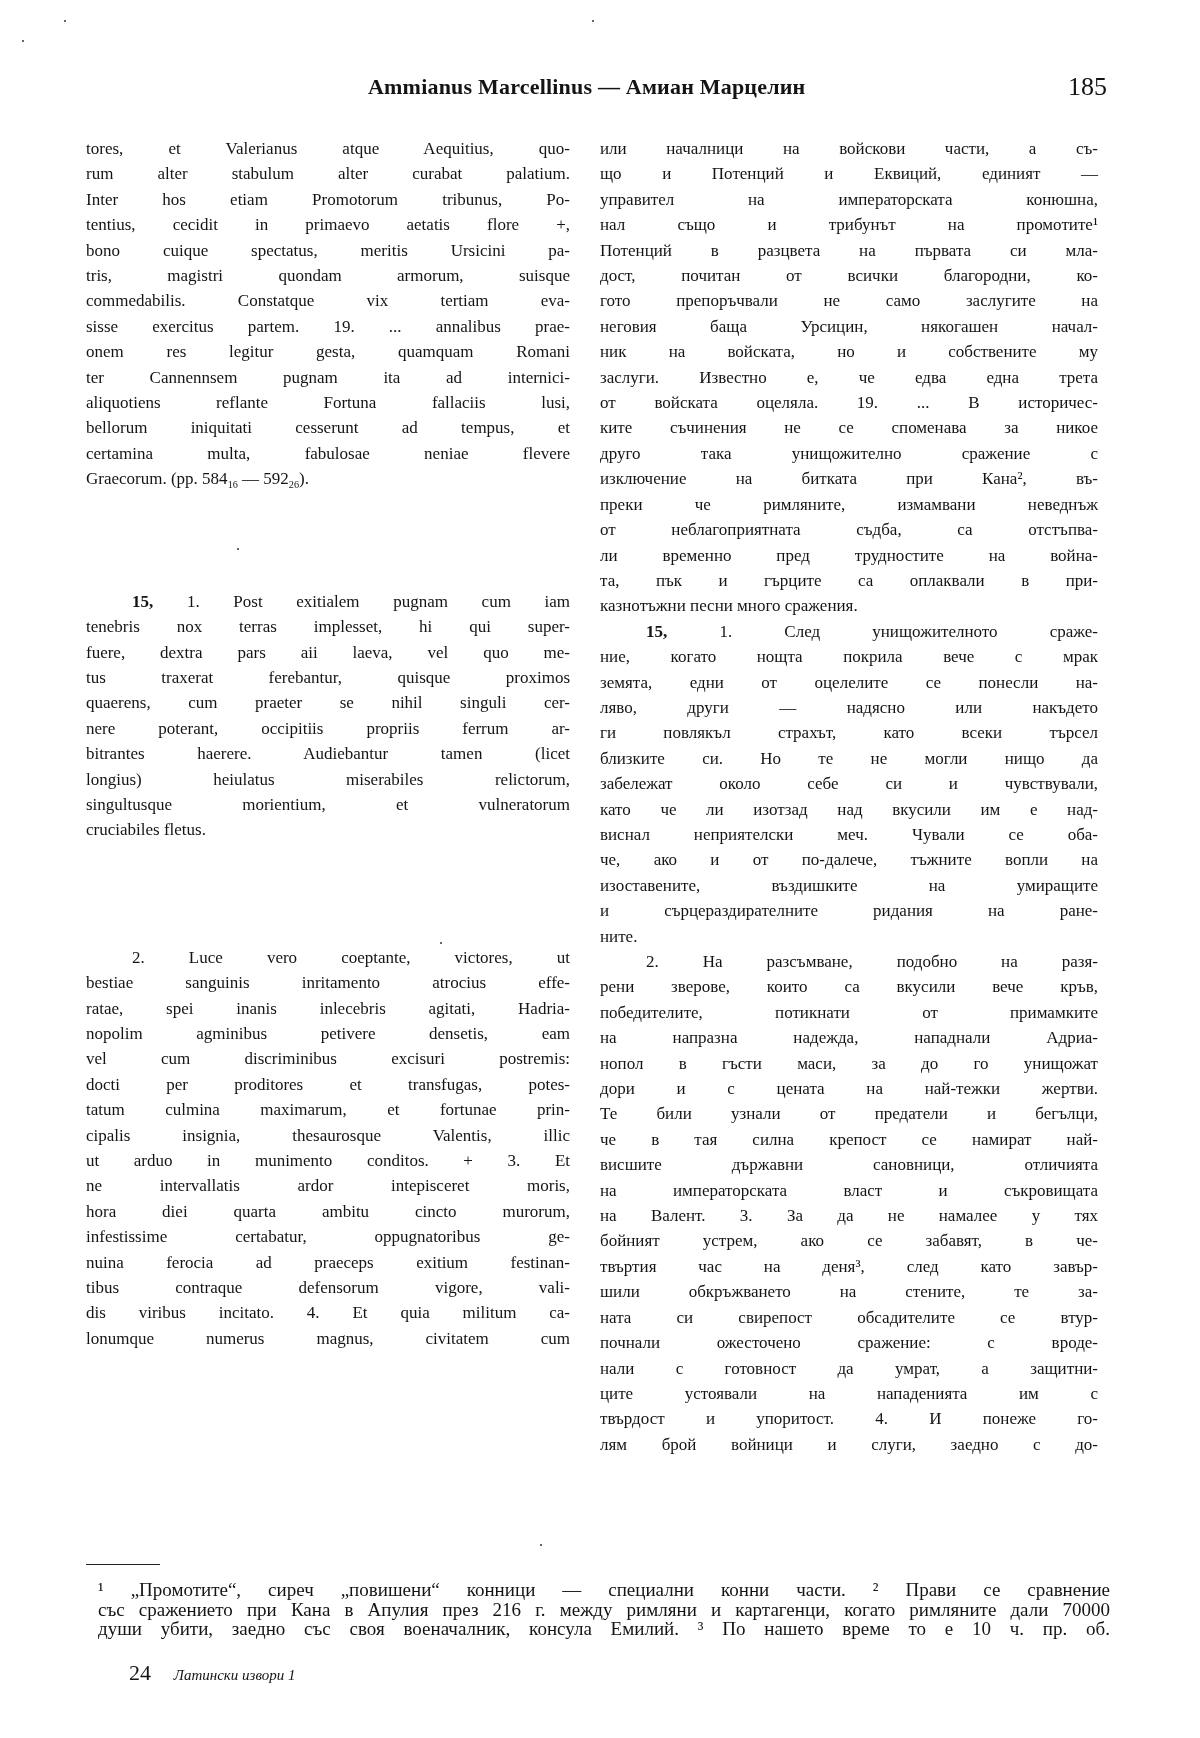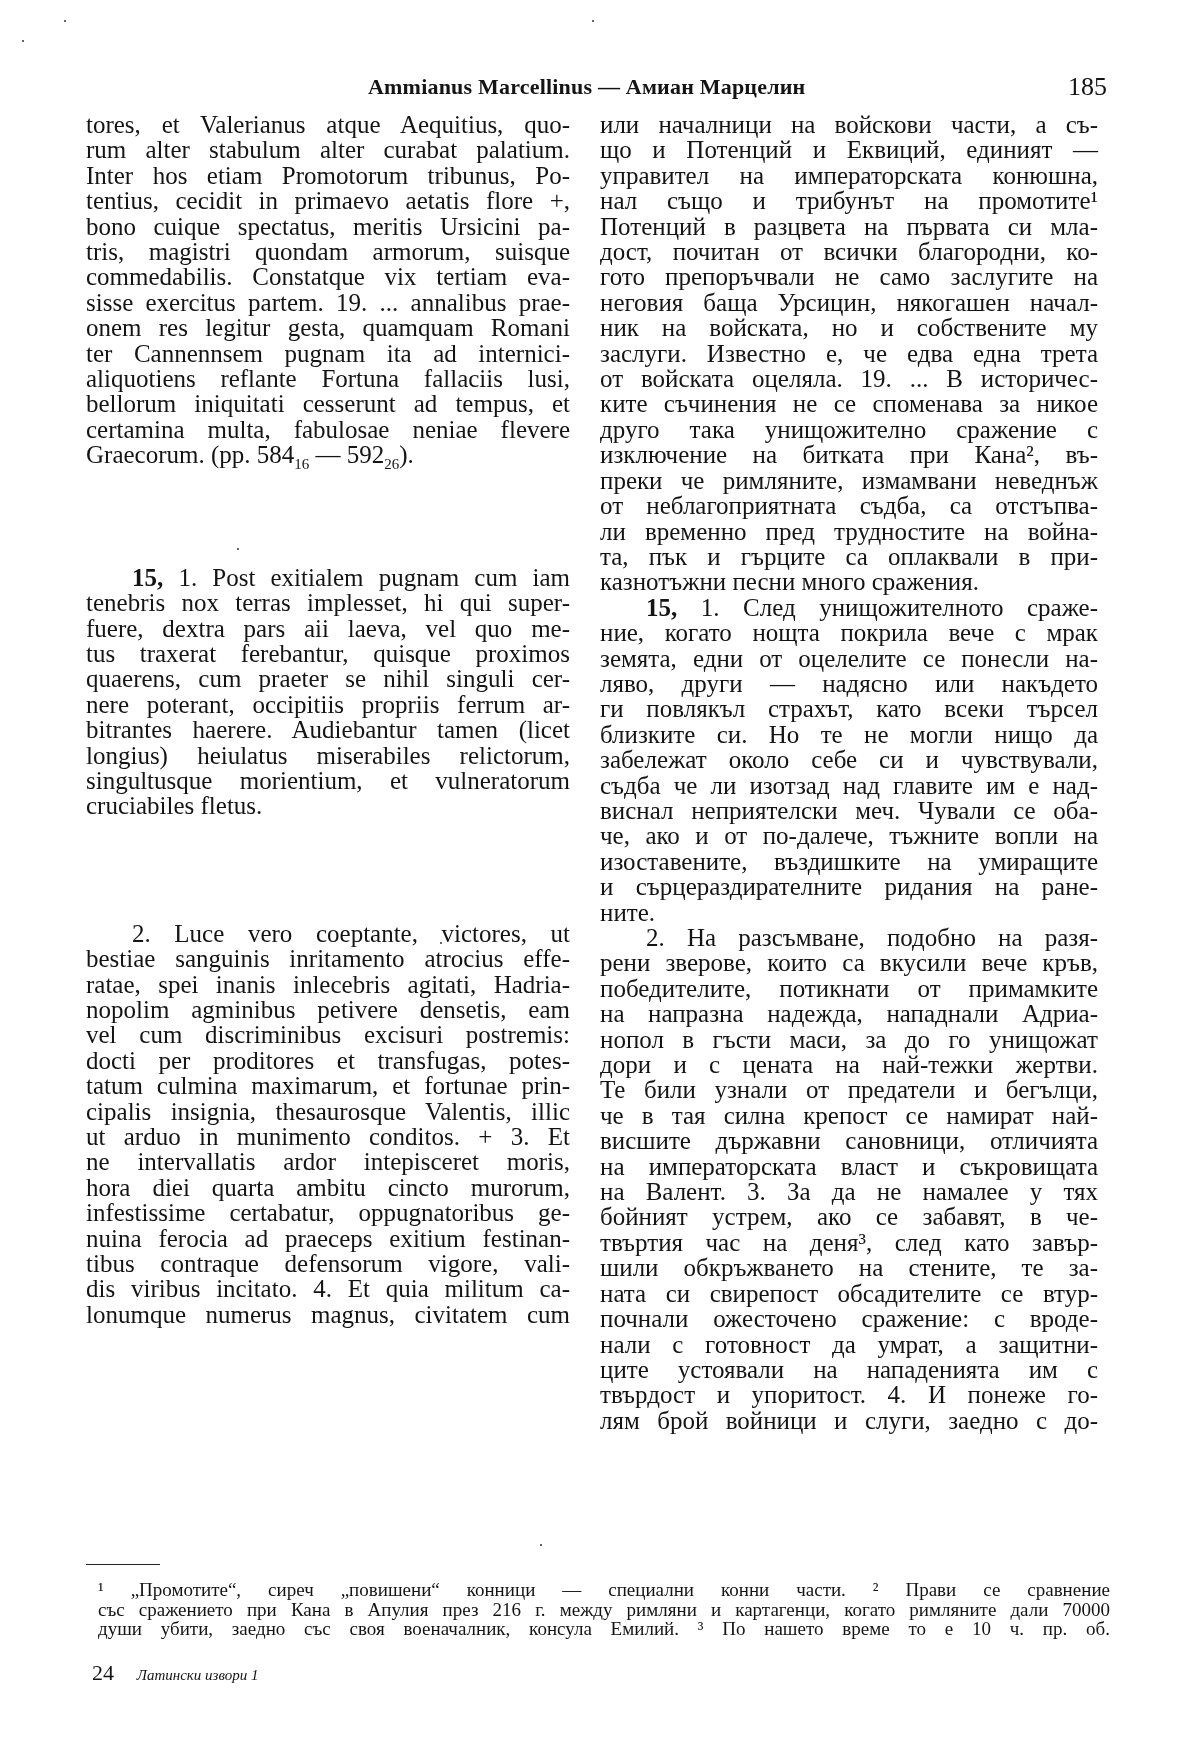--- a/index.html
+++ b/index.html
@@ -11,21 +11,21 @@
     position: absolute; top: 72px; left: 0; width: 1052px; height: 40px;
   }
   .running-title {
     position: absolute; left: 368px; top: 2px; font-size: 22px;
     font-family: "Liberation Serif", serif; font-weight: bold; letter-spacing: 0.2px;
   }
   .page-number {
     position: absolute; left: 1068px; top: 0px; font-size: 26px;
   }
   .col {
-    position: absolute; top: 112px; font-size: 25px; line-height: 25.4px;
+    position: absolute; top: 136px; font-size: 17px; line-height: 25.4px;
     text-align: justify;
   }
   .col-left { left: 86px; width: 484px; }
   .col-right { left: 600px; width: 498px; }
   .para { margin: 0; }
   .line { display: block; text-align: justify; text-align-last: justify; white-space: nowrap; }
   .line.last { text-align-last: left; }
   .indent { padding-left: 46px; }
   .bold { font-weight: bold; }
   .gap-l1 { height: 97px; }
@@ -34,21 +34,21 @@
   .rule {
     position: absolute; left: 86px; top: 1564px; width: 74px; height: 1px; background: #222;
   }
   .footnotes {
     position: absolute; left: 98px; top: 1580px; width: 1012px; font-size: 19px; line-height: 19.5px;
   }
   .footline { display: block; text-align: justify; text-align-last: justify; white-space: nowrap; }
   .footer {
     position: absolute; left: 92px; top: 1660px; font-size: 19px;
   }
-  .footer .fnum { font-size: 22px; margin-right: 18px; }
+  .footer .fnum { font-size: 22px; margin-right: 18px; margin-left: 37px; }
   .footer .fbook { font-weight: normal; font-style: italic; font-size: 15px; margin-top: 40px; }
   .speck { position: absolute; width: 2px; height: 2px; background: #333; border-radius: 1px; }
 </style>
 </head>
 <body>
 
 <div class="header">
   <span class="running-title">Ammianus Marcellinus — Амиан Марцелин</span>
   <span class="page-number">185</span>
 </div>
@@ -127,21 +127,21 @@
     <span class="line last">казнотъжни песни много сражения.</span>
   </div>
   <div class="para">
     <span class="line indent"><span class="bold">15,</span><span> 1. След унищожителното сраже-</span></span>
     <span class="line">ние, когато нощта покрила вече с мрак</span>
     <span class="line">земята, едни от оцелелите се понесли на-</span>
     <span class="line">ляво, други — надясно или накъдето</span>
     <span class="line">ги повлякъл страхът, като всеки търсел</span>
     <span class="line">близките си. Но те не могли нищо да</span>
     <span class="line">забележат около себе си и чувствували,</span>
-    <span class="line">съдба че ли изотзад над главите им е над-</span>
+    <span class="line">като че ли изотзад над вкусили им е над-</span>
     <span class="line">виснал неприятелски меч. Чували се оба-</span>
     <span class="line">че, ако и от по-далече, тъжните вопли на</span>
     <span class="line">изоставените, въздишките на умиращите</span>
     <span class="line">и сърцераздирателните ридания на ране-</span>
     <span class="line last">ните.</span>
   </div>
   <div class="para">
     <span class="line indent">2. На разсъмване, подобно на разя-</span>
     <span class="line">рени зверове, които са вкусили вече кръв,</span>
     <span class="line">победителите, потикнати от примамките</span>

